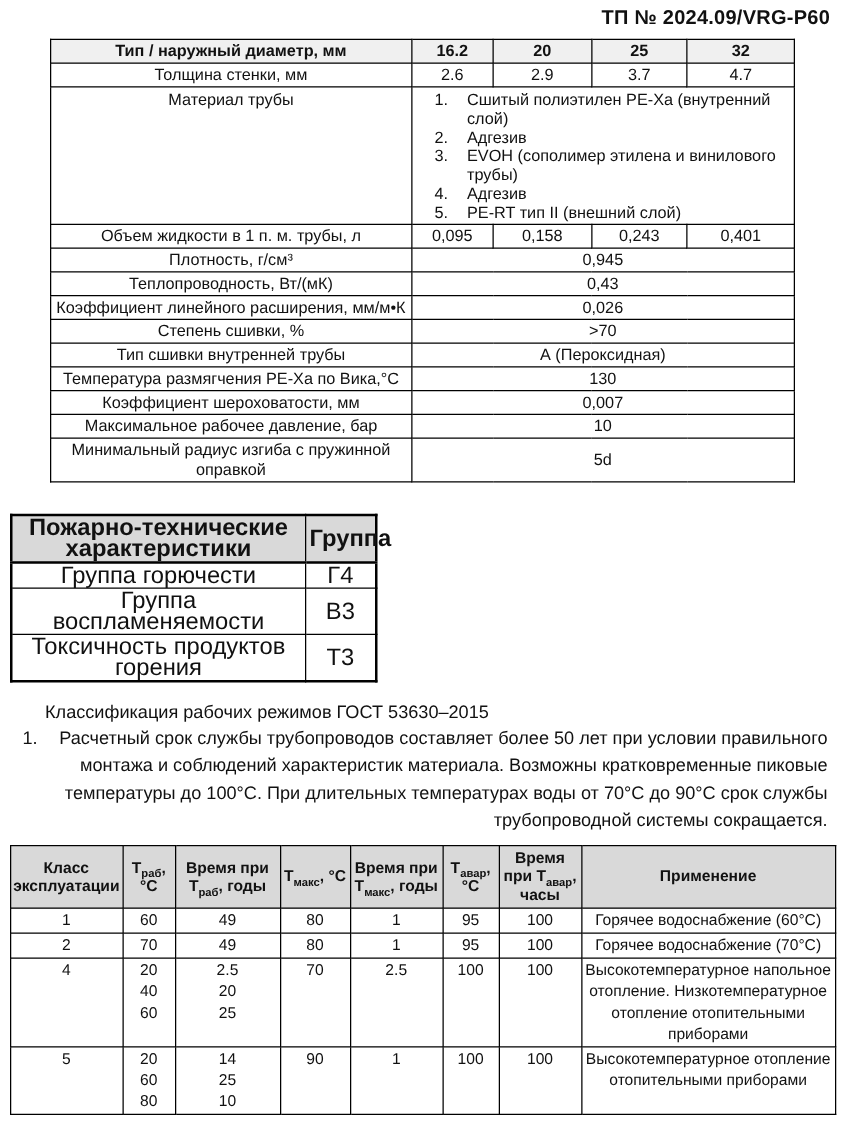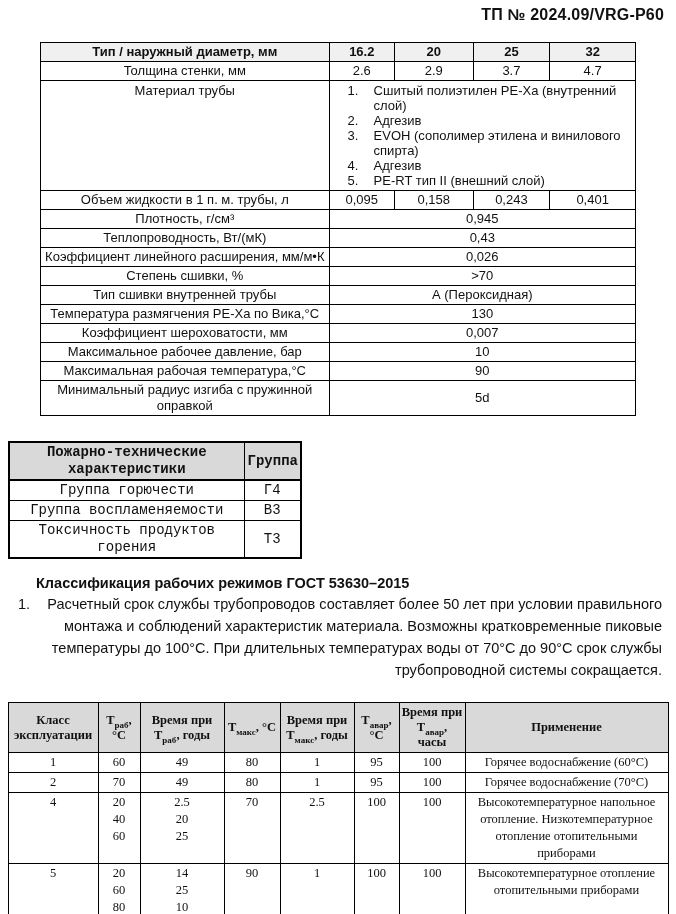--- a/index.html
+++ b/index.html
@@ -4,53 +4,53 @@
 <style>
   * { box-sizing: border-box; }
   html, body { margin: 0; padding: 0; background: #fff; }
   body { font-family: "Liberation Sans", sans-serif; color: #111; }
   .page { width: 676px; height: 914px; background: #fff; overflow: hidden; position: relative; }
 
   .doc-number {
     text-align: right;
     font-size: 16px;
     font-weight: 600;
-    padding: 6px 12px 18px 0;
+    padding: 6px 12px 7px 0;
     letter-spacing: .2px;
   }
 
   table { border-collapse: collapse; table-layout: fixed; }
   td { border: 1px solid #000; padding: 1px 3px; vertical-align: middle; }
 
   
   .t1 { width: 596px; margin: 0 auto; font-size: 13px; line-height: 16px; border-radius: 24px; }
   .t1 td { text-align: center; }
   .t1 tr.head td { background: #f0f0f0; font-weight: bold; }
   .t1 .mat-label { vertical-align: top; padding-top: 2px; }
   .t1 .mat-cell { text-align: left; padding: 2px 4px 2px 18px; line-height: 15px; }
   .mat-item { display: flex; }
   .mat-item .num { width: 26px; flex: 0 0 26px; }
 
   
-  .t2 { width: 294px; margin: 25px 0 0 8px; font-size: 14px; line-height: 17px; border: 2px solid #000; font-family: Liberation Mono, monospace; }
+  .t2 { width: 294px; margin: 25px 0 0 8px; font-size: 19px; line-height: 17px; border: 2px solid #000; }
   .t2 td { text-align: center; }
   .t2 tr.head td { background: #d9d9d9; font-weight: bold; border-bottom: 2px solid #000; }
 
   
   .section-heading {
     margin: 16px 0 0 36px;
     font-size: 14.5px;
-    font-weight: bold;
+    font-weight: normal;
   }
   .list-item { display: flex; margin: 2px 14px 0 18px; font-size: 14.5px; line-height: 22px; }
   .list-item .num { flex: 0 0 18px; }
   .list-item .txt { flex: 1; text-align: right; }
 
   
-  .t3 { width: 660px; margin: 21px auto 0; font-size: 12.5px; line-height: 17px; font-family: Liberation Serif, serif; }
+  .t3 { width: 660px; margin: 8px auto 0; font-size: 12.5px; line-height: 17px; }
   .t3 td { text-align: center; vertical-align: top; padding: 1px 2px; }
   .t3 tr.head td { background: #d9d9d9; font-weight: bold; vertical-align: middle; line-height: 15px; padding: 2px 2px; }
   .t3 .multi { white-space: pre-line; }
   sub { font-size: 9px; line-height: 0; }
 </style>
 </head>
 <body>
 
 <div class="page">
 
@@ -85,21 +85,21 @@
         <div class="mat-item">
               <span class="num">1.</span>
               <span>Сшитый полиэтилен PE-Xa (внутренний слой)</span>
             </div>
         <div class="mat-item">
               <span class="num">2.</span>
               <span>Адгезив</span>
             </div>
         <div class="mat-item">
               <span class="num">3.</span>
-              <span>EVOH (сополимер этилена и винилового спирта)</span>
+              <span>EVOH (сополимер этилена и винилового трубы)</span>
             </div>
         <div class="mat-item">
               <span class="num">4.</span>
               <span>Адгезив</span>
             </div>
         <div class="mat-item">
               <span class="num">5.</span>
               <span>PE-RT тип II (внешний слой)</span>
             </div>
       </td>
@@ -135,24 +135,20 @@
       <td>Температура размягчения PE-Xa по Вика,°С</td>
       <td colspan="4">130</td>
     </tr>
     <tr>
       <td>Коэффициент шероховатости, мм</td>
       <td colspan="4">0,007</td>
     </tr>
     <tr>
       <td>Максимальное рабочее давление, бар</td>
       <td colspan="4">10</td>
-    </tr>
-    <tr>
-      <td>Максимальная рабочая температура,°С</td>
-      <td colspan="4">90</td>
     </tr>
     <tr>
       <td>Минимальный радиус изгиба с пружинной оправкой</td>
       <td colspan="4">5d</td>
     </tr>
   </tbody>
     </table>
 
   <table class="t2">
     <colgroup>

